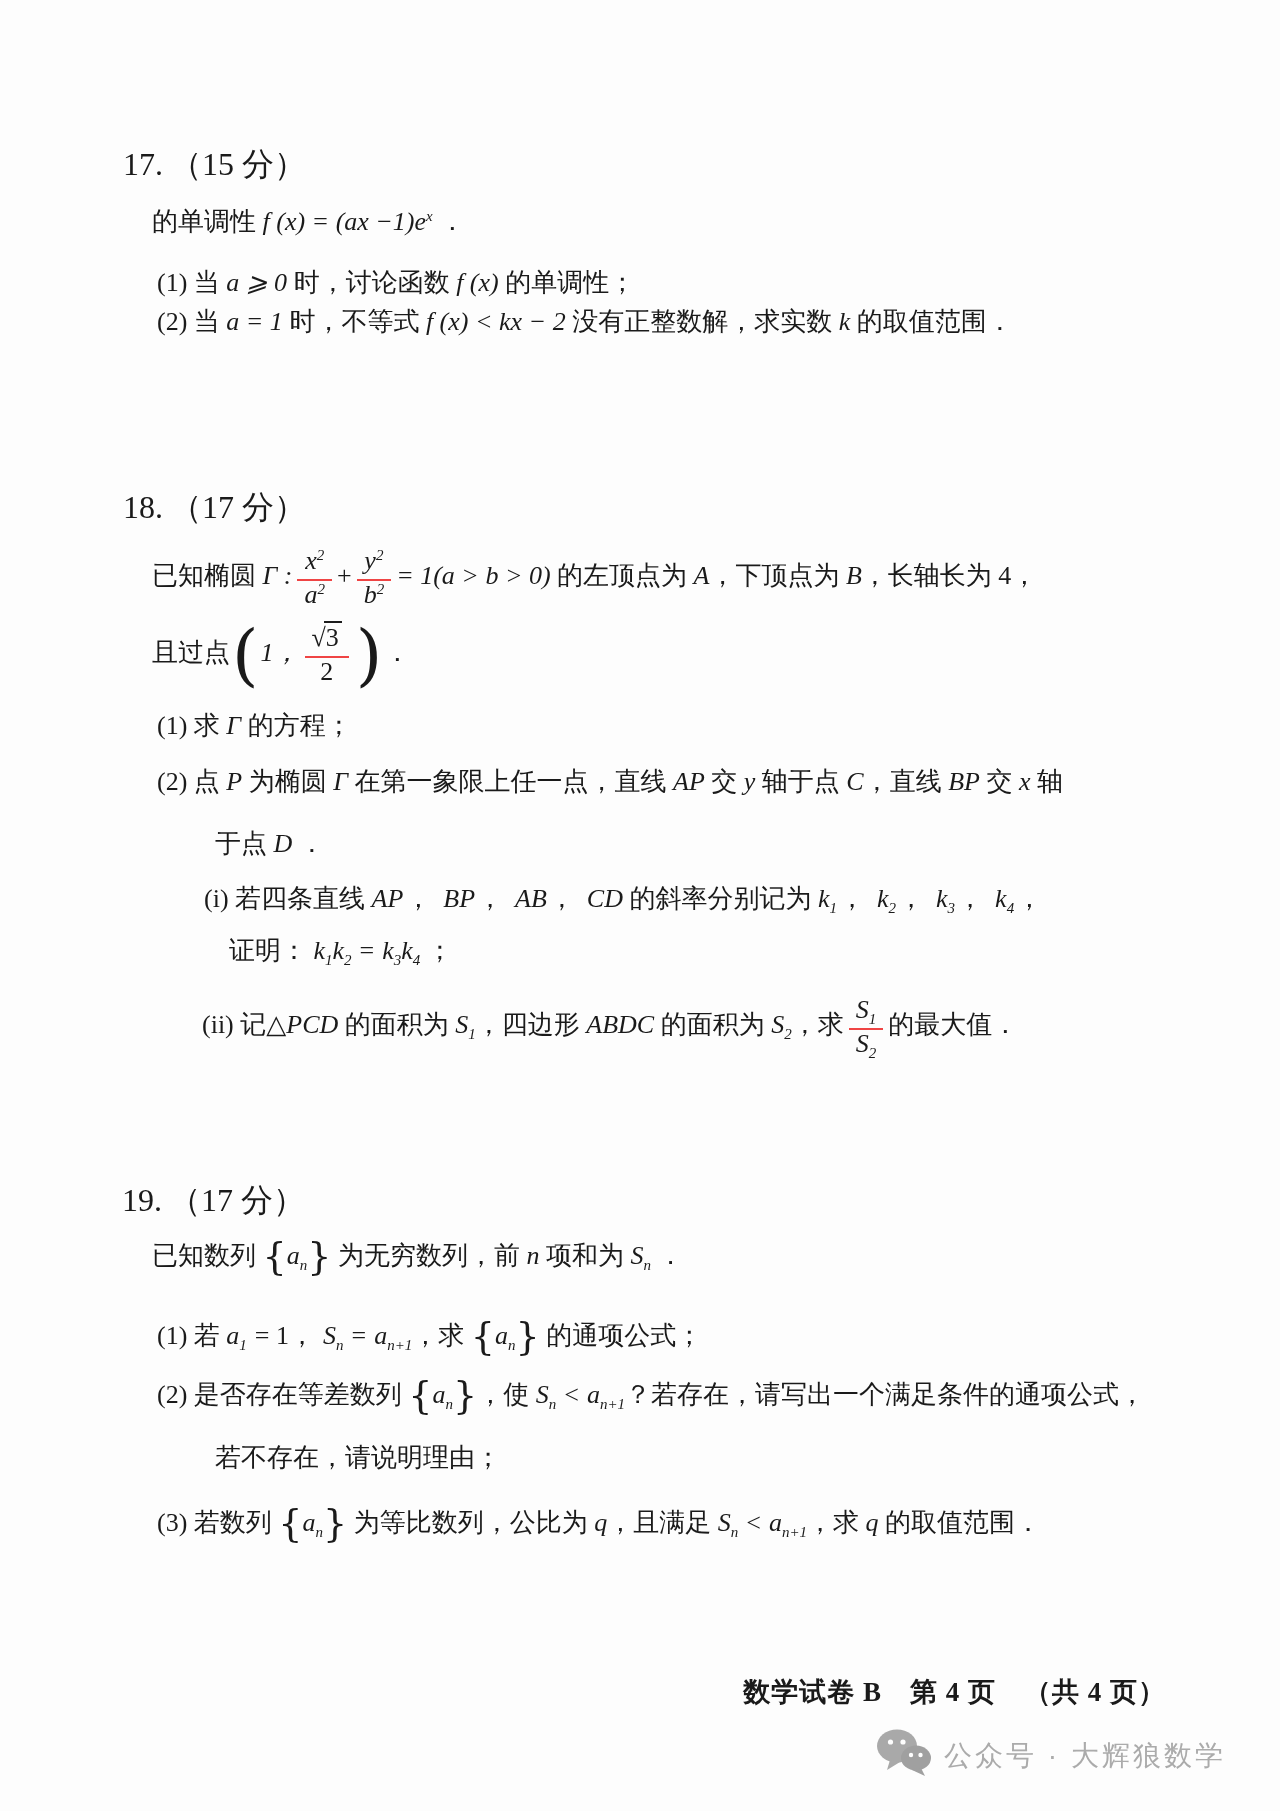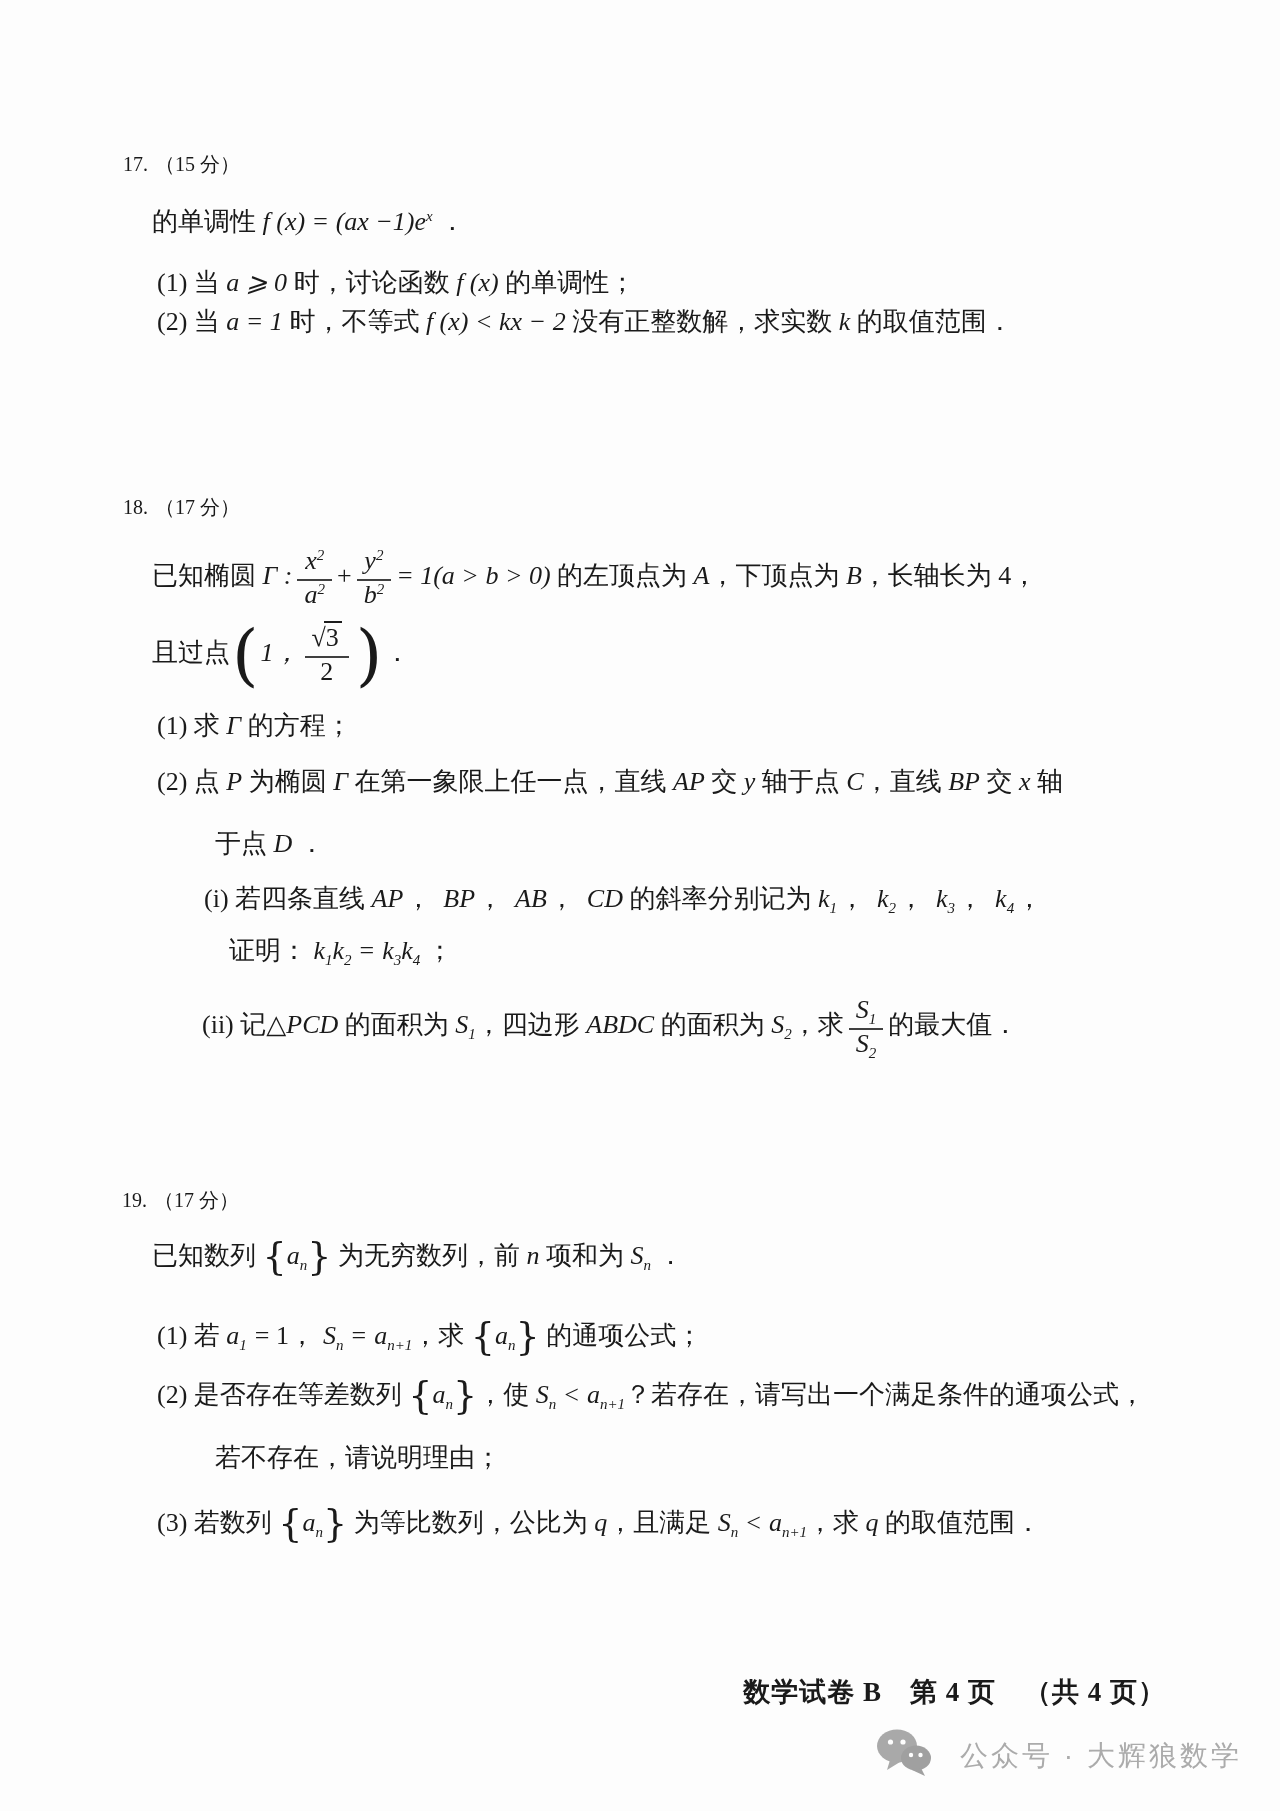--- a/index.html
+++ b/index.html
@@ -1,42 +1,42 @@
 <!DOCTYPE html>
 <html lang="zh"><head>
 <meta charset="utf-8">
 <style>
   *{box-sizing:border-box}
   html,body{margin:0;padding:0}
   body{background:#e9e9e9}
   .page{position:relative;width:1280px;height:1811px;margin:0 auto;background:#fdfdfd;
         font-family:"Liberation Serif","DejaVu Serif",serif;color:#1a1a1a;overflow:hidden}
   .line{position:absolute;white-space:nowrap;font-size:26px;line-height:36px}
-  .head{font-size:20px}
+  .head{font-size:32px}
   .pts{margin-left:7px}
   .m{font-style:italic}
   i{font-style:italic;font-family:"Liberation Serif","DejaVu Serif",serif}
   sup{font-size:15px;vertical-align:9px;font-style:italic;line-height:0}
   sub{font-size:15px;vertical-align:-6px;font-style:italic;line-height:0}
   .op{padding:0 8px;font-style:normal}
   .cm{margin:0 12px 0 2px}
   .frac{display:inline-block;vertical-align:middle;text-align:center;margin:0 5px;line-height:1.08}
-  .frac .fn{display:block;border-bottom:2px solid #404040;padding:2px 7px 4px}
+  .frac .fn{display:block;border-bottom:2px solid #ef4444;padding:2px 7px 4px}
   .frac .fd{display:block;padding:0 7px 1px}
   .br{font-size:38px;font-style:normal;vertical-align:-5px;line-height:0;font-family:"DejaVu Serif",serif}
   .bp{font-size:68px;font-weight:300;font-style:normal;vertical-align:middle;line-height:0;
       font-family:"DejaVu Serif",serif;padding:0 2px}
   .sq{white-space:nowrap}
   .sq .rdx{font-style:normal;margin-right:-2px}
   .sq .rad{font-style:normal;border-top:2px solid #1c1c1c;padding:0 3px 0 2px}
   .footer{position:absolute;top:1674px;left:0;width:1166px;text-align:right;
           font-size:27px;font-weight:bold;letter-spacing:1px}
   .watermark{position:absolute;top:1728px;left:876px;display:flex;align-items:center;
              color:#ababab;font-size:28px;font-family:"Liberation Sans","DejaVu Sans",sans-serif}
-  .wtext{margin-left:28px;letter-spacing:3px}
+  .wtext{margin-left:12px;letter-spacing:3px}
 </style>
 </head>
 <body>
 
 <div class="page">
 
   <div class="line head" style="top:146px;left:123px"><span>17.</span><span class="pts">（15 分）</span></div>
 
   <div class="line" style="top:204px;left:152px"><span>的单调性 </span><span class="m"><span>f (x) = (ax −1)e</span><sup>x</sup></span><span> ．</span></div>
 

